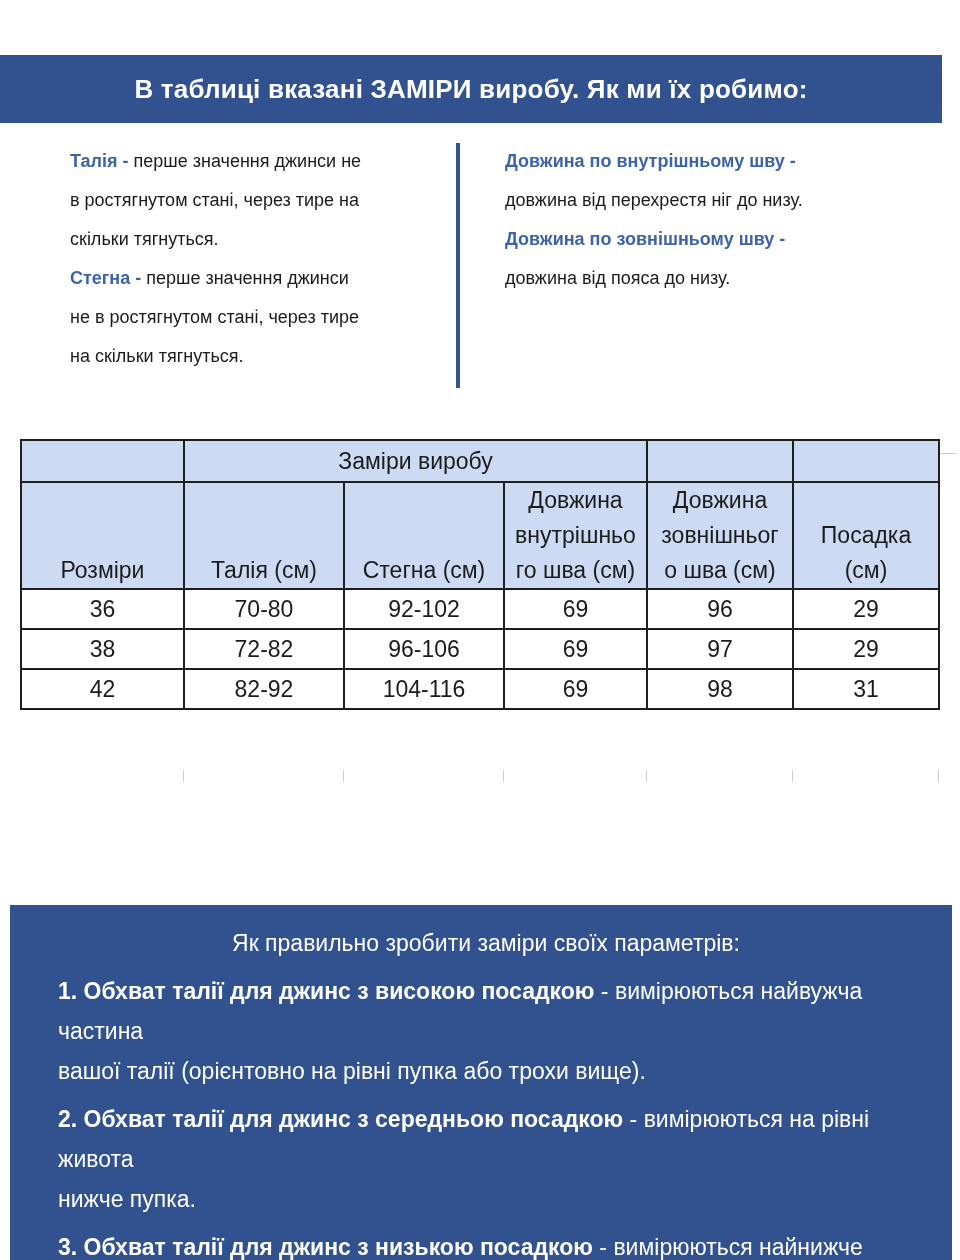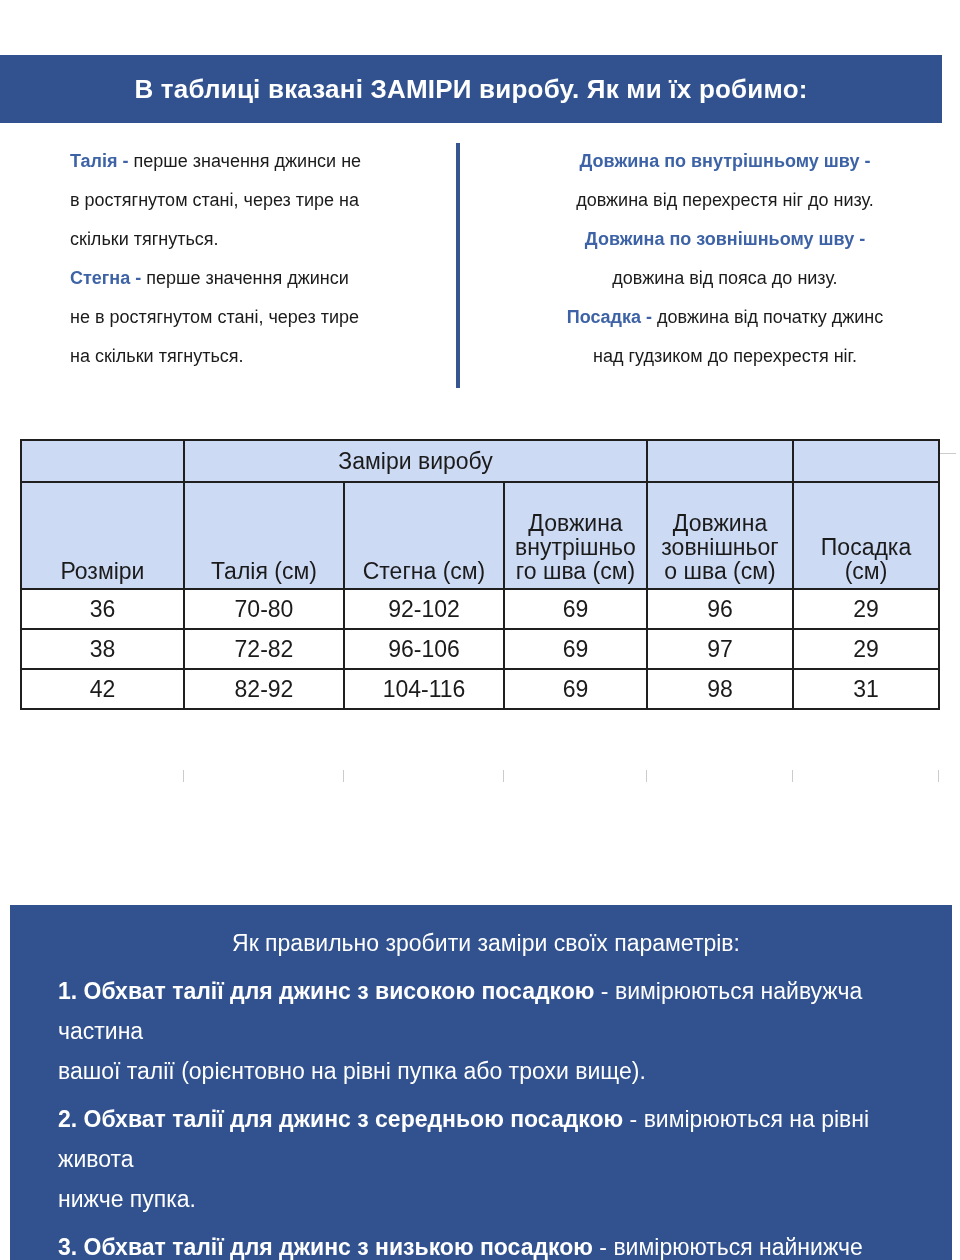--- a/index.html
+++ b/index.html
@@ -11,42 +11,42 @@
   .banner{
     position:absolute;left:0;top:55px;width:942px;height:68px;
     background:#31528F;display:flex;align-items:center;justify-content:center;
   }
   .banner-title{color:#ffffff;font-size:26px;font-weight:bold;letter-spacing:.2px;}
 
   
   .def-col{position:absolute;top:142px;font-size:18px;line-height:39px;}
   .def-col p{margin:0;white-space:pre-line;}
   .def-left{left:70px;width:384px;}
-  .def-right{left:505px;width:440px;text-align:center;}
+  .def-right{left:505px;width:440px;}
   .term{color:#3D63A6;font-weight:bold;}
   .vdivider{position:absolute;left:456px;top:143px;width:4px;height:245px;background:#35568E;}
 
   
   .gline{position:absolute;background:#cccccc;}
   .gline.h{left:20px;top:453px;width:936px;height:1px;}
   .gstub{position:absolute;width:1px;height:14px;background:#cccccc;top:451px;}
   .gstub.b{top:770px;height:12px;}
 
   
   table.size-table{
     position:absolute;left:20px;top:439px;width:918px;
     border-collapse:collapse;table-layout:fixed;
     font-size:23px;color:#1b1b1b;
   }
   table.size-table td,table.size-table th{
     border:2px solid #1f1f1f;text-align:center;padding:0;
     font-weight:normal;white-space:pre-line;overflow:hidden;
   }
   tr.hrow1 th{height:40px;background:#CDDAF4;}
-  tr.hrow2 th{height:100px;background:#CDDAF4;vertical-align:bottom;padding-bottom:5px;line-height:24px;}
+  tr.hrow2 th{height:100px;background:#CDDAF4;vertical-align:bottom;line-height:35px;}
   tr.drow td{height:38px;background:#ffffff;}
 
   
   .instructions{
     position:absolute;left:10px;top:905px;width:942px;height:355px;
     background:#31528F;color:#ffffff;font-size:23px;line-height:40px;
     box-sizing:border-box;padding:18px 30px 0 40px;
   }
   .instructions .panel-title{margin:0;text-align:center;font-weight:normal;}
   .instructions p.item{margin:8px;white-space:pre-line;}
@@ -68,22 +68,20 @@
 на скільки тягнуться.</span></p>
 </div>
 
 <div class="vdivider"></div>
 
 <div class="def-col def-right">
   <p><span class="term">Довжина по внутрішньому шву -</span><span>
 довжина від перехрестя ніг до низу.</span></p>
   <p><span class="term">Довжина по зовнішньому шву -</span><span>
 довжина від пояса до низу.</span></p>
-  <p><span class="term">Посадка -</span><span> довжина від початку джинс
-над гудзиком до перехрестя ніг.</span></p>
 </div>
 
 <div class="gline h"></div>
 <div class="gstub" style="left:183px"></div>
 <div class="gstub" style="left:343px"></div>
 <div class="gstub" style="left:503px"></div>
 <div class="gstub" style="left:646px"></div>
 <div class="gstub" style="left:792px"></div>
 <div class="gstub" style="left:938px"></div>
 <div class="gstub b" style="left:183px"></div>

